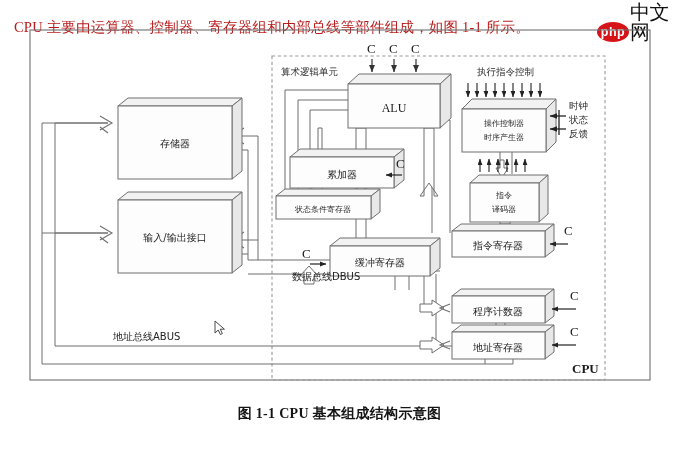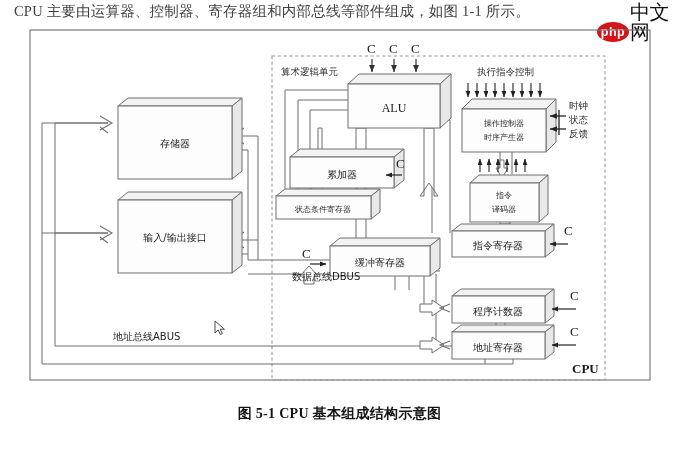--- a/index.html
+++ b/index.html
@@ -5,23 +5,23 @@
   html,body{margin:0;padding:0;background:#fff;}
   body{
     width:679px;height:451px;position:relative;overflow:hidden;
     font-family:"Liberation Serif","DejaVu Serif",serif;
     color:#1a1a1a;
   }
   #stage{position:absolute;left:0;top:0;width:679px;height:451px;}
 
   
   #header-line{
-    position:absolute;left:14px;top:0;width:650px;height:22px;
+    position:absolute;left:14px;top:16px;width:650px;height:22px;
     font-size:14.5px;line-height:22px;white-space:nowrap;letter-spacing:.2px;
-    color:#404040;
+    color:#b91c1c;
   }
 
   
   #watermark{position:absolute;left:597px;top:1px;width:78px;height:22px;}
   #wm-oval{
     position:absolute;left:0;top:1px;width:32px;height:20px;border-radius:50%;
     background:#d7131a;color:#fff;font-family:"Liberation Sans",sans-serif;
     font-weight:bold;font-size:12.5px;line-height:20px;text-align:center;
     letter-spacing:.5px;
     margin-top:20px;
@@ -313,15 +313,15 @@
     </g>
 
     <text class="lbl-bus" x="292" y="252">数据总线DBUS</text>
     <text class="lbl-bus" x="113" y="312">地址总线ABUS</text>
 
     <g transform="translate(215,293)">
       <path d="M0,0 L0,12 L3.2,9 L5.4,13.5 L7.4,12.6 L5.2,8.2 L9.4,8.2 z" fill="#ffffff" stroke="#4a4a4a" stroke-width="1"></path>
     </g>
   </svg>
 
-  <div id="caption">图 5-1    CPU 基本组成结构示意图</div>
+  <div id="caption">图 1-1    CPU 基本组成结构示意图</div>
 
 </div>
 
 </body></html>

